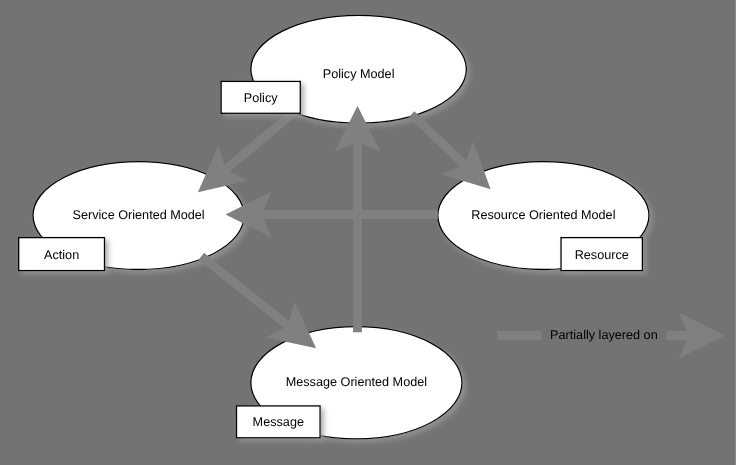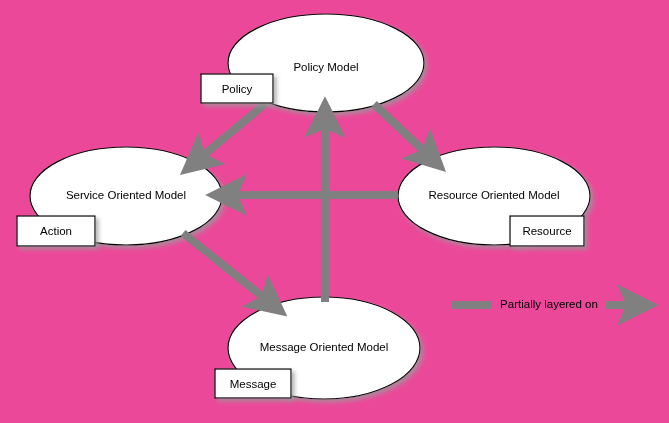--- a/index.html
+++ b/index.html
@@ -7,21 +7,21 @@
     padding: 0;
     background: #ffffff;
   }
   body {
     font-family: "Liberation Sans", sans-serif;
   }
   #diagram-canvas {
     position: relative;
     width: 669px;
     height: 423px;
-    background: #ec4899;
+    background: #737373;
     overflow: hidden;
   }
   svg.layer {
     position: absolute;
     top: 0;
     left: 0;
     width: 669px;
     height: 423px;
   }
   .node-label {

